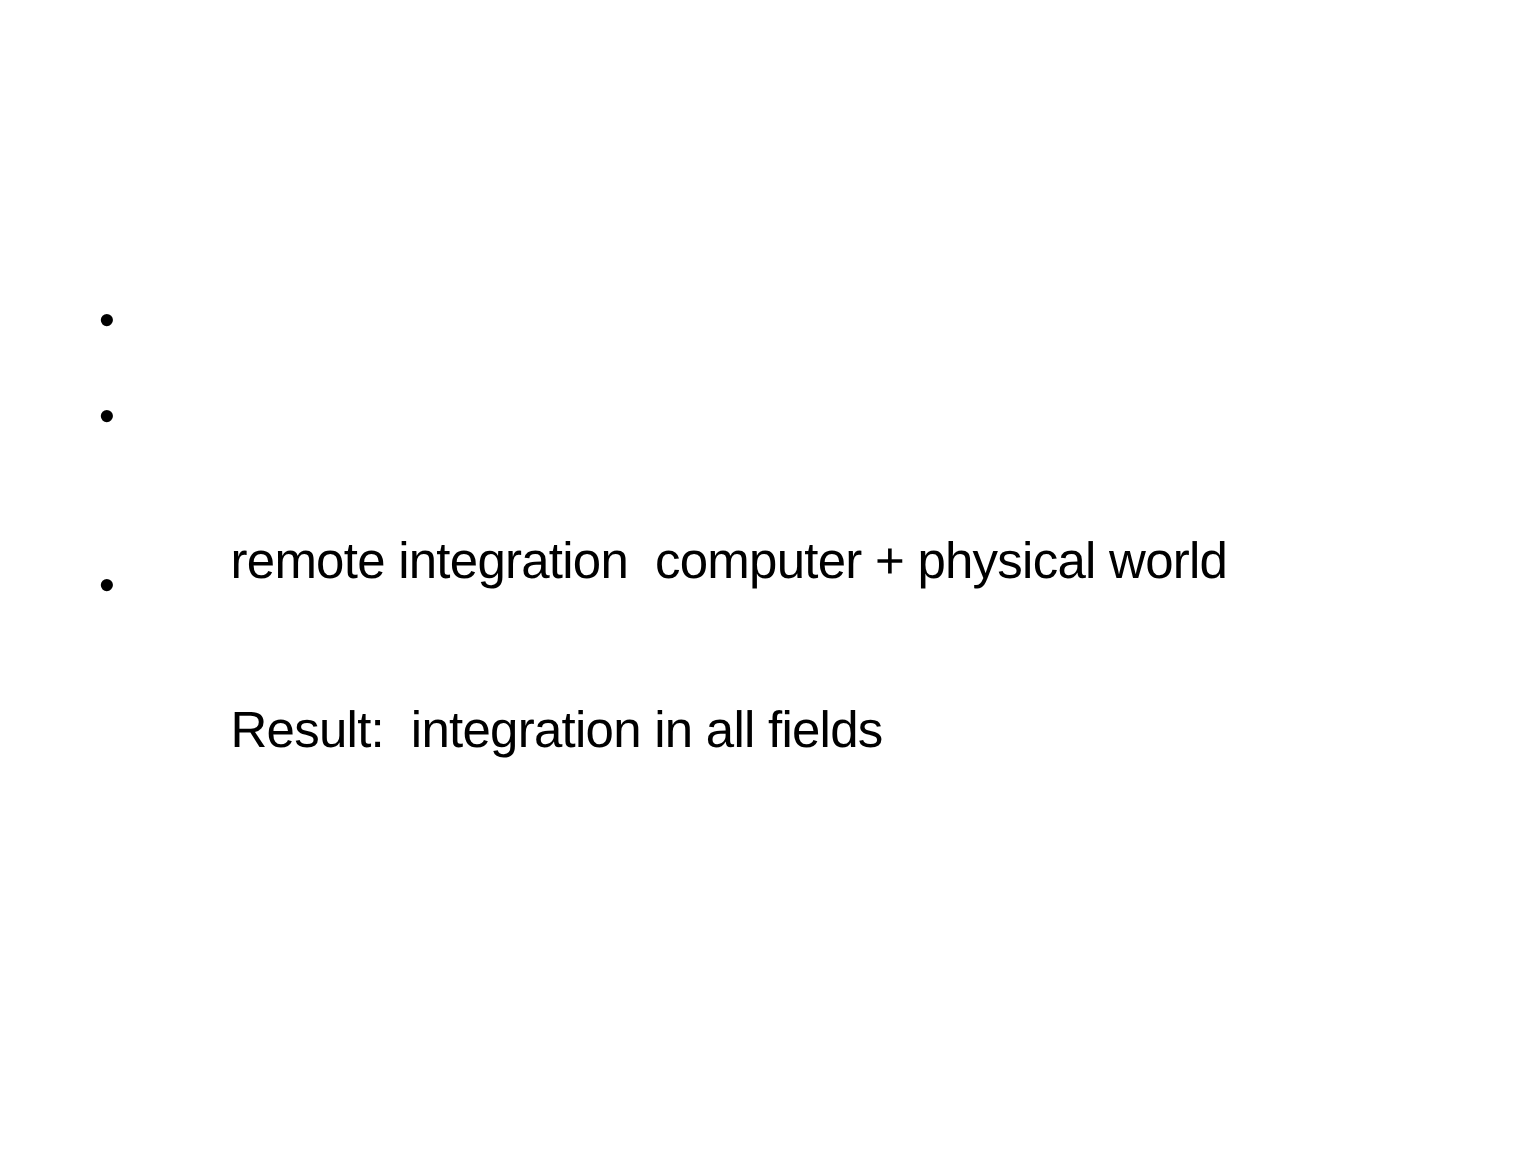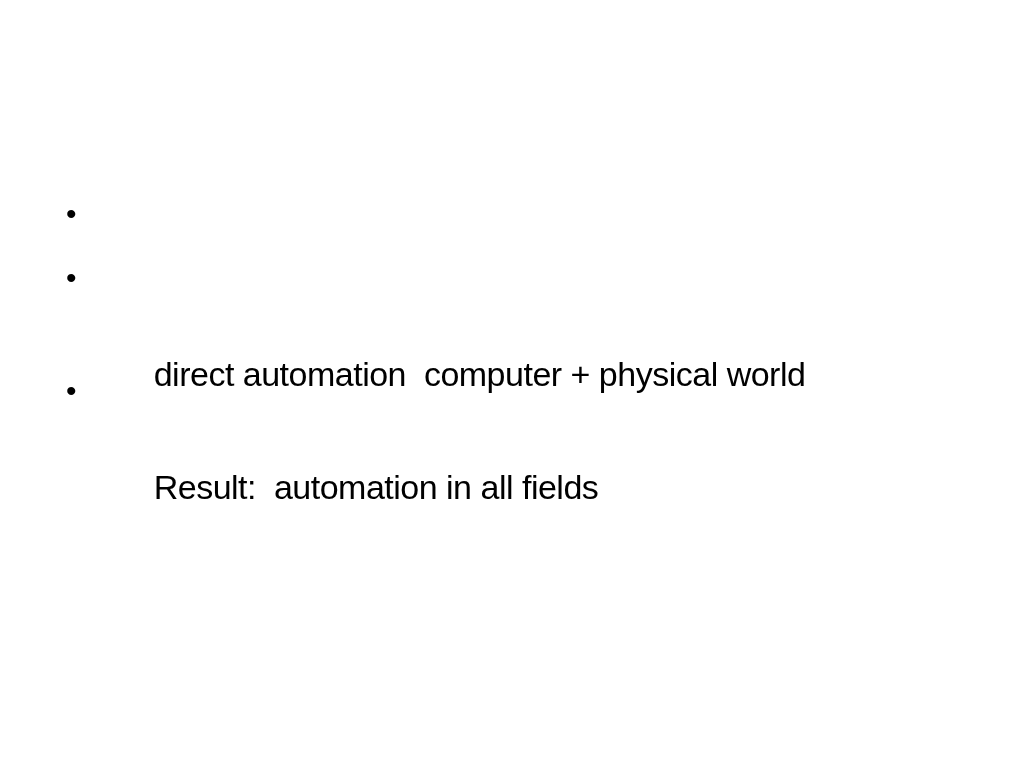--- a/index.html
+++ b/index.html
@@ -27,21 +27,21 @@
 </head>
 <body>
 
 <div class="slide">
   <ul class="bullet-list">
     <li class="bullet-item">
       <span class="dot">•</span>
     </li>
     <li class="bullet-item gap">
       <span class="dot">•</span>
-      <span>direct automation  computer + physical world</span>
+      <span>remote integration  computer + physical world</span>
     </li>
     <li class="spacer"></li>
     <li class="bullet-item gap">
       <span class="dot">•</span>
-      <span>Result:  automation in all fields</span>
+      <span>Result:  integration in all fields</span>
     </li>
   </ul>
 </div>
 
 </body></html>

